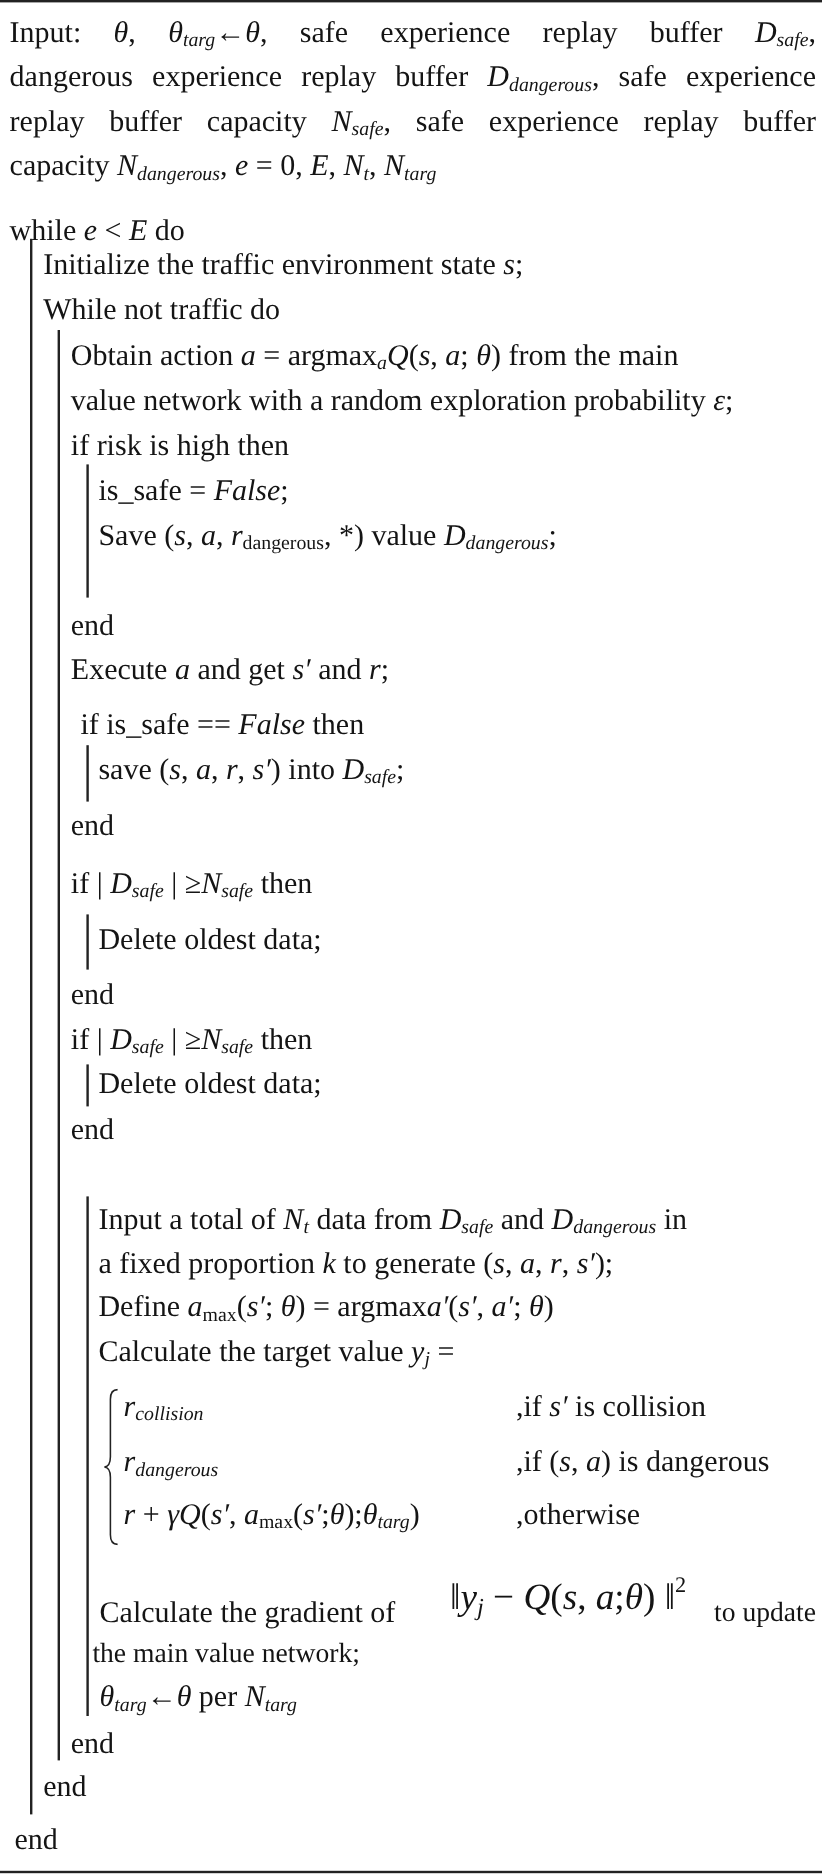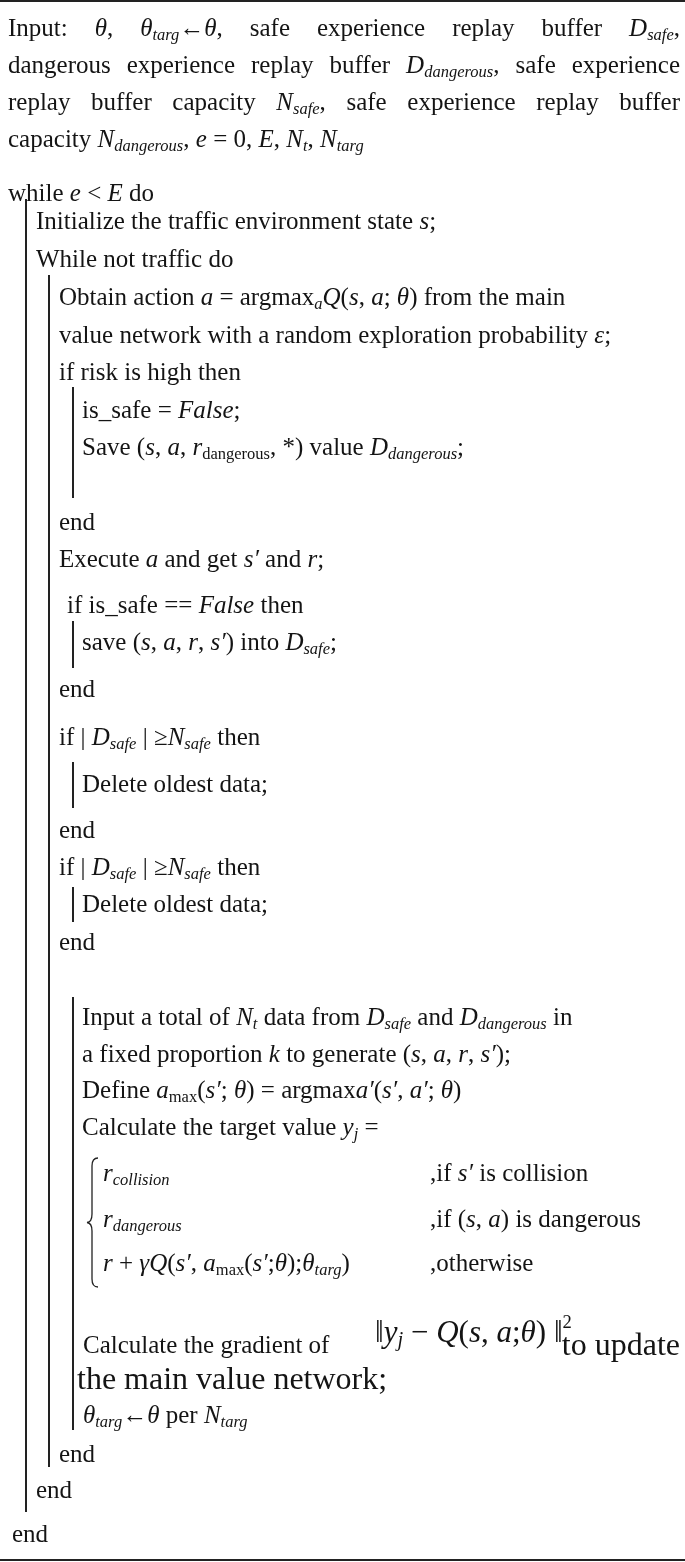--- a/index.html
+++ b/index.html
@@ -20,21 +20,21 @@
       font-size: 25px;
       line-height: 30px;
       white-space: pre;
     }
     .just {
       white-space: normal;
       width: 672px;
       text-align: justify;
       text-align-last: justify;
     }
-    .big { font-size: 32px; }
+    .big { font-size: 23px; }
     .math { font-size: 31px; }
     .seg-n { font-style: normal; }
     .seg-i { font-style: italic; }
     .seg-isub { font-style: italic; font-size: 0.66em; vertical-align: -0.22em; }
     .seg-sub { font-style: normal; font-size: 0.66em; vertical-align: -0.22em; }
     .seg-sup { font-style: normal; font-size: 0.6em; vertical-align: 0.75em; }
     .bar { position: absolute; width: 1.6px; background: #222222; }
     .brace { position: absolute; }
     .to-update { position: absolute; right: 5px; }
   </style>

